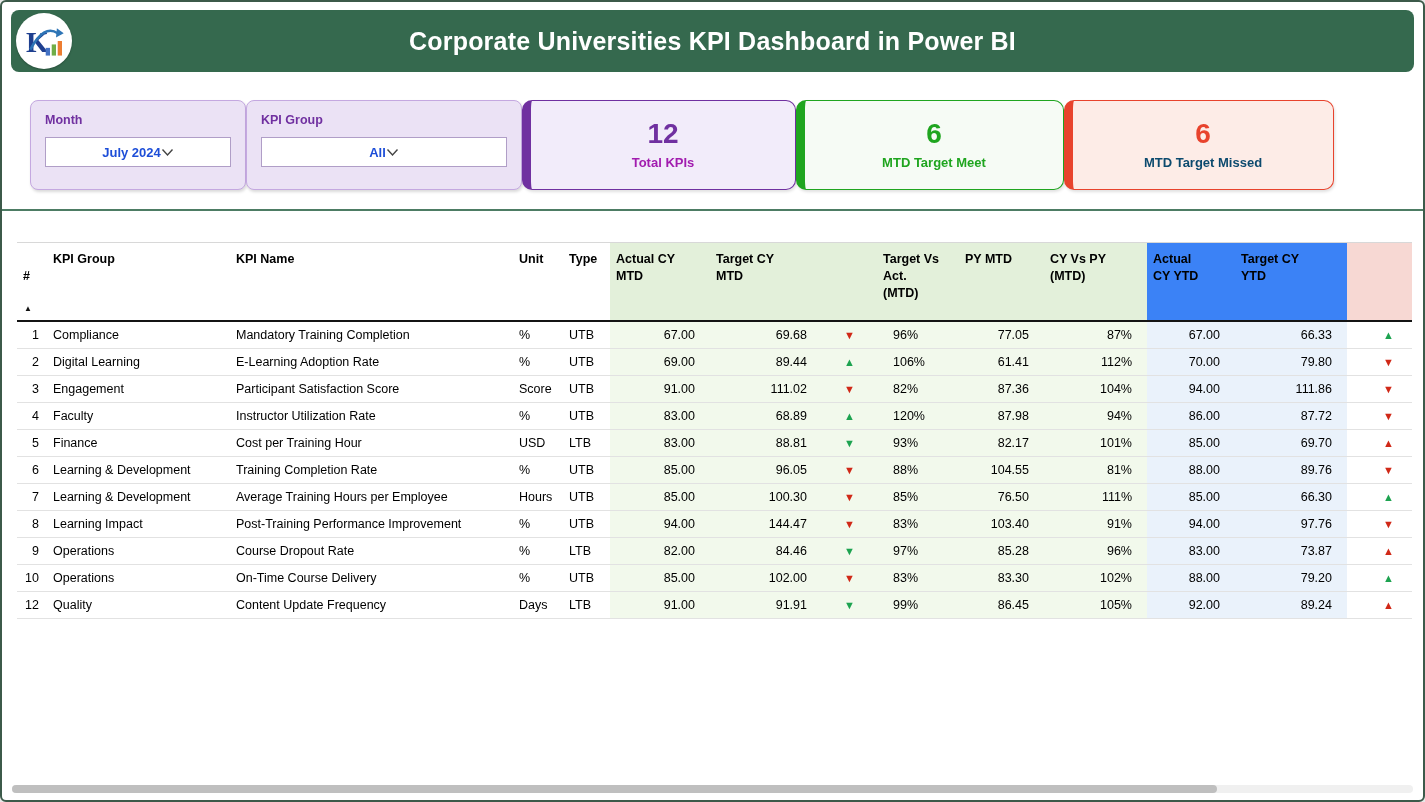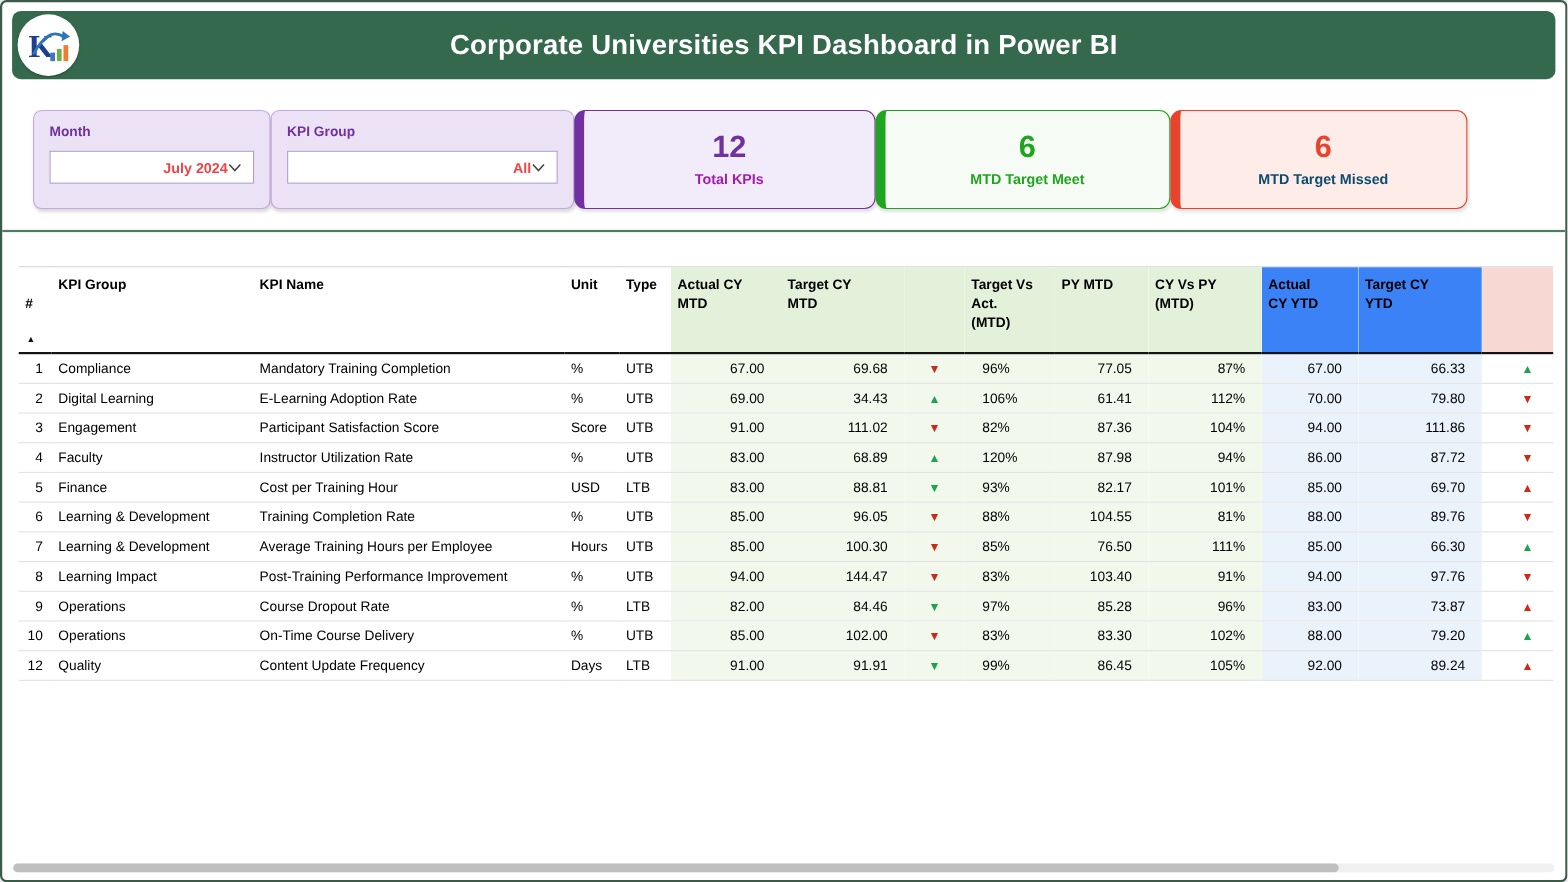--- a/index.html
+++ b/index.html
@@ -11,21 +11,21 @@
   .titlebar{height:62px;margin:8px 9px 0;background:#35694e;border-radius:8px;position:relative;display:flex;align-items:center}
   .title{position:absolute;left:0;right:0;text-align:center;color:#fff;font-size:25px;font-weight:700;letter-spacing:.2px}
   .logo{width:56px;height:56px;border-radius:50%;background:#fff;margin-left:5px;display:flex;align-items:center;justify-content:center;z-index:1;box-shadow:0 1px 2px rgba(0,0,0,.25)}
 
   
   .controls{display:flex;margin:28px 20px 0 28px;height:90px}
   .slicer-card{background:#ebe2f5;border:1px solid #c4a8e0;border-radius:8px;padding:12px 14px;box-shadow:1px 2px 3px rgba(0,0,0,.15)}
   .slicer-card.month{width:216px}
   .slicer-card.kpigroup{width:276px}
   .slicer-label{color:#7030a0;font-weight:700;font-size:12.5px}
-  .dropdown{margin-top:10px;height:30px;background:#fff;border:1px solid #b09ec7;display:flex;align-items:center;justify-content:flex-end;padding:0 10px;font-size:13px;font-weight:700;color:#ef4444;cursor:pointer}
+  .dropdown{margin-top:10px;height:30px;background:#fff;border:1px solid #b09ec7;display:flex;align-items:center;justify-content:center;padding:0 10px;font-size:13px;font-weight:700;color:#1d4ed8;cursor:pointer}
   .kpi-card{border:1px solid;border-left-width:9px;border-radius:10px;display:flex;flex-direction:column;align-items:center;justify-content:center;gap:7px;box-shadow:1px 2px 3px rgba(0,0,0,.12)}
   .kpi-card.total{width:274px}
   .kpi-card.meet{width:268px}
   .kpi-card.missed{width:270px}
   .kpi-value{font-size:28px;font-weight:700;line-height:1}
   .kpi-label{font-size:13px;font-weight:700}
 
   .divider{margin-top:19px;border-top:2px solid #4d7c64}
 
   
@@ -174,21 +174,21 @@
           <td class="c-num-val bg-blue">66.33</td>
           <td class="c-arrow-right"><span class="arrow good">▲</span></td>
         </tr>
         <tr>
           <td class="c-num">2</td>
           <td class="c-left">Digital Learning</td>
           <td class="c-left">E-Learning Adoption Rate</td>
           <td class="c-left">%</td>
           <td class="c-left">UTB</td>
           <td class="c-num-val bg-green">69.00</td>
-          <td class="c-num-val bg-green">34.43</td>
+          <td class="c-num-val bg-green">89.44</td>
           <td class="c-arrow bg-green"><span class="arrow good">▲</span></td>
           <td class="c-left c-pct bg-green">106%</td>
           <td class="c-num-val bg-green">61.41</td>
           <td class="c-num-val bg-green">112%</td>
           <td class="c-num-val bg-blue">70.00</td>
           <td class="c-num-val bg-blue">79.80</td>
           <td class="c-arrow-right"><span class="arrow bad">▼</span></td>
         </tr>
         <tr>
           <td class="c-num">3</td>

